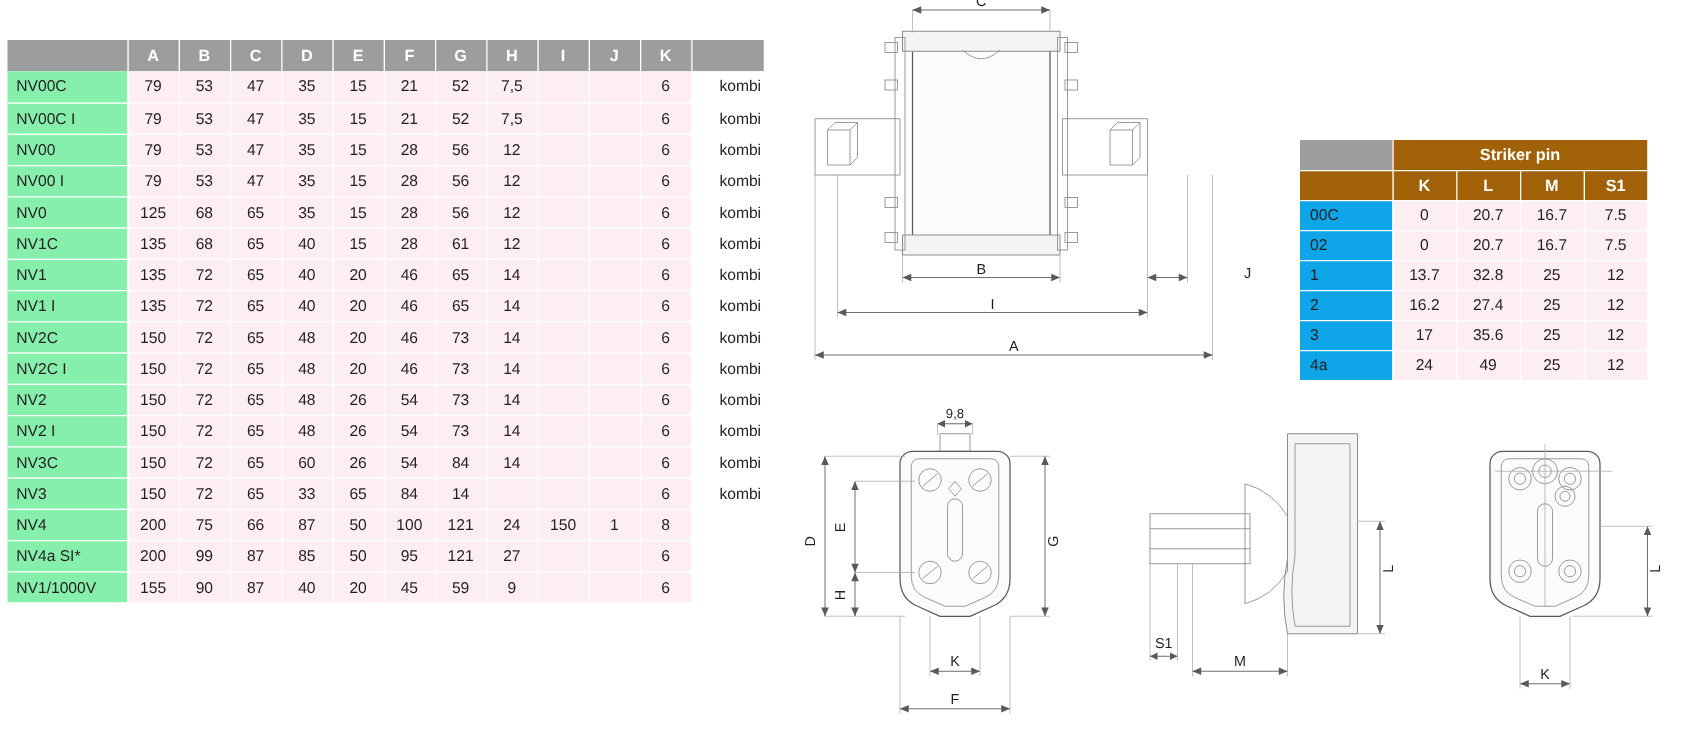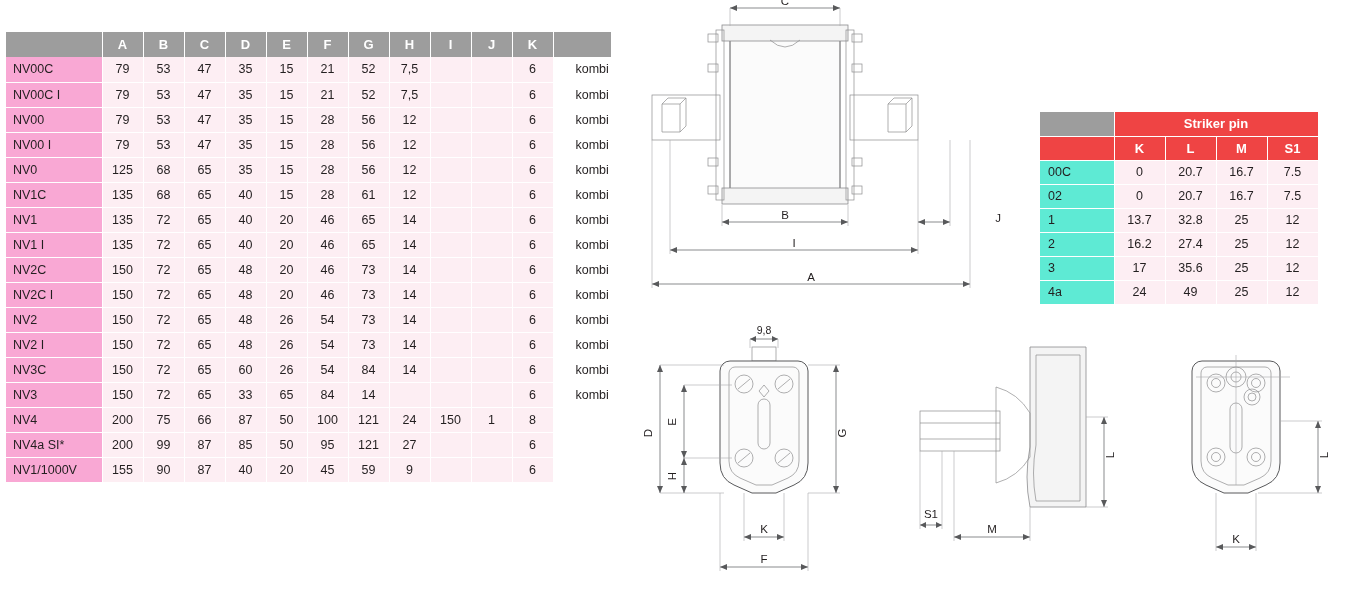--- a/index.html
+++ b/index.html
@@ -34,21 +34,21 @@
     border-right: 1px solid #ffffff;
   }
   table.dim thead th.first { background: #9d9d9d; }
   table.dim thead th.blank-last { border-right: none; }
   table.dim tbody td {
     background: #fdeef3;
     border-right: 1px solid #ffffff;
     border-bottom: 1px solid #ffffff;
   }
   table.dim tbody tr td.name {
-    background: #f9a8d4;
+    background: #86efac;
     text-align: left;
     padding-left: 7px;
     font-size: 12.5px;
   }
   table.dim tbody tr td.kombi {
     background: #ffffff;
     text-align: left;
     padding-left: 22px;
     border-right: none;
   }
@@ -65,29 +65,29 @@
   }
   table.striker th, table.striker td {
     height: 24px;
     padding: 0;
     text-align: center;
     vertical-align: middle;
     border-right: 1px solid #ffffff;
     border-bottom: 1px solid #ffffff;
   }
   table.striker thead th {
-    background: #ef4444;
+    background: #a16207;
     color: #ffffff;
     font-weight: bold;
     font-size: 13px;
   }
   table.striker thead th.corner { background: #9d9d9d; }
   table.striker tbody td { background: #fdeef3; }
   table.striker tbody td.rowname {
-    background: #5eead4;
+    background: #0ea5e9;
     color: #231f20;
     text-align: left;
     padding-left: 8px;
     font-weight: normal;
   }
   col.s-name { width: 74px; }
   col.s-col { width: 51px; }
 
   
   .drawing { position: absolute; }

